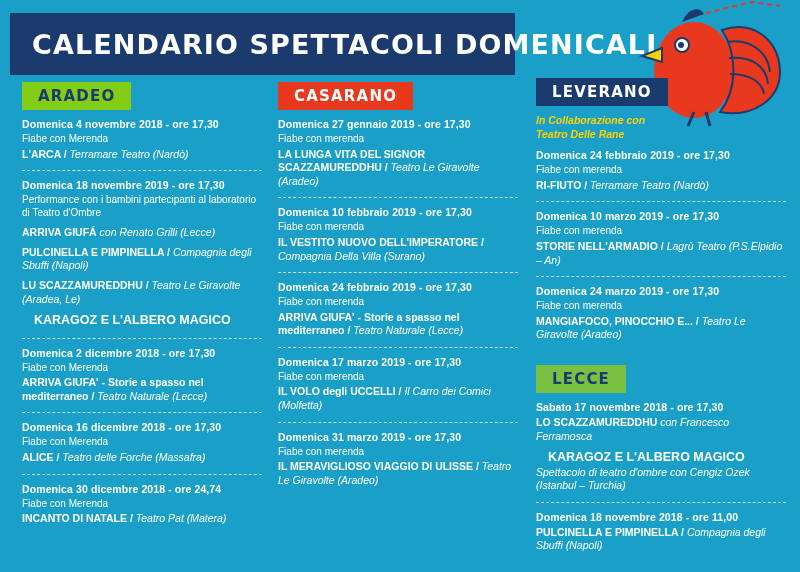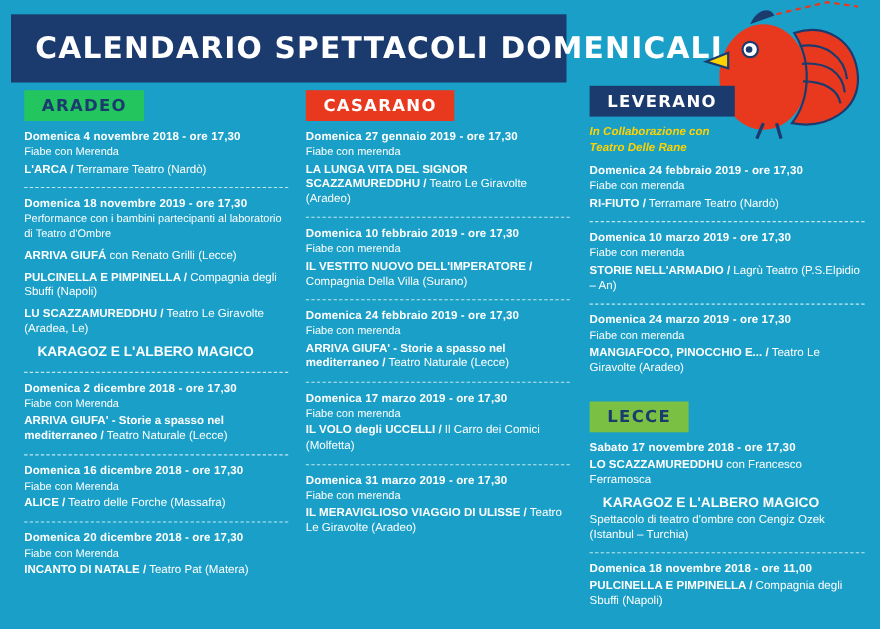--- a/index.html
+++ b/index.html
@@ -40,40 +40,40 @@
   .badge{
     display:inline-block;
     color:#1b3b6f;
     font-family:"DejaVu Sans", sans-serif;
     font-weight:bold;
     font-size:15px;
     letter-spacing:1.2px;
     padding:5px 16px 5px 16px;
     margin-bottom:8px;
   }
-  .badge.yellow{background:#22c55e;}
+  .badge.yellow{background:#84cc16;}
   .badge.red{background:#e8391f;color:#ffffff;}
   .badge.navy{background:#1b3b6f;color:#ffffff;}
   .badge.green{background:#7ac143;color:#1b3b6f;}
 
   .entry{margin-bottom:9px;}
   .date{
     color:#ffffff;font-weight:bold;font-size:10.5px;
     font-family:"Liberation Sans", sans-serif;
     margin-bottom:3px;
     letter-spacing:.1px;
   }
   .sub{
     color:#ffffff;font-size:10px;margin-bottom:2px;line-height:1.25;
   }
   .show{
     color:#ffffff;font-size:10.5px;line-height:1.3;margin-bottom:1px;
   }
   .show .name{font-weight:bold;}
-  .show .by{font-weight:normal;}
+  .show .by{font-style:italic;font-weight:normal;}
   .show.big .name{font-size:12.5px;margin-left:12px;}
   .collab{
     color:#ffd200;font-style:italic;font-weight:bold;font-size:10.5px;
     line-height:1.3;margin-bottom:8px;
   }
   .divider{
     border-top:1px dashed rgba(255,255,255,.75);
     margin:7px 0 8px 0;height:0;
   }
   .gap{height:5px;}
@@ -134,21 +134,21 @@
     <div class="divider"></div>
 
     <div class="entry">
       <div class="date">Domenica 16 dicembre 2018 - ore 17,30</div>
       <div class="sub">Fiabe con Merenda</div>
       <div class="show"><span class="name">ALICE /</span> <span class="by">Teatro delle Forche (Massafra)</span></div>
     </div>
     <div class="divider"></div>
 
     <div class="entry">
-      <div class="date">Domenica 20 dicembre 2018 - ore 17,30</div>
+      <div class="date">Domenica 30 dicembre 2018 - ore 24,74</div>
       <div class="sub">Fiabe con Merenda</div>
       <div class="show"><span class="name">INCANTO DI NATALE /</span> <span class="by">Teatro Pat (Matera)</span></div>
     </div>
   </div>
 
   <div class="col col-casarano">
     <div class="badge red">CASARANO</div>
 
     <div class="entry">
       <div class="date">Domenica 27 gennaio 2019 - ore 17,30</div>

